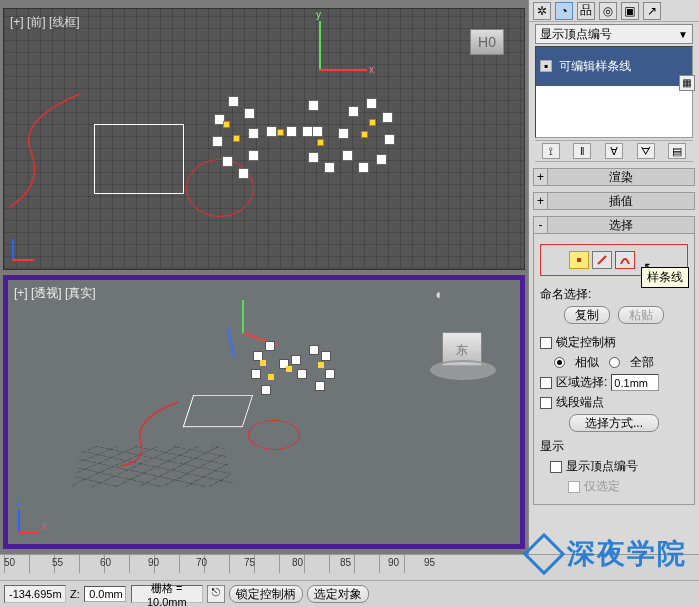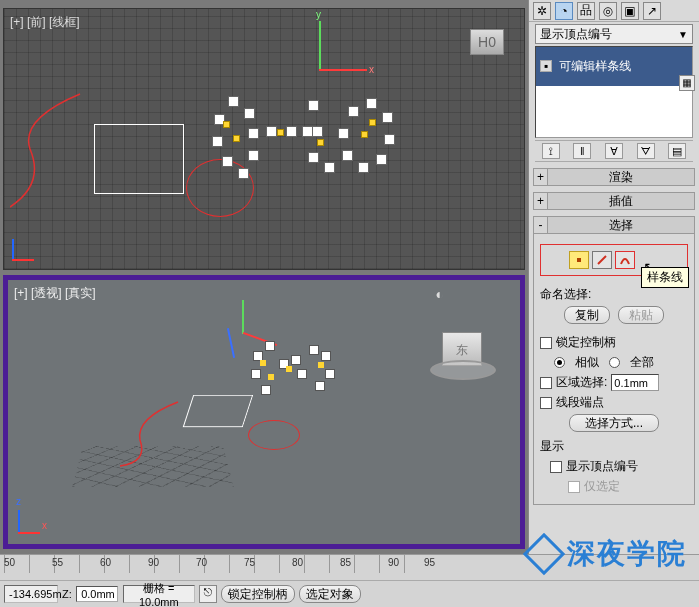--- a/index.html
+++ b/index.html
@@ -312,21 +312,21 @@
     <span class="tick" style="left:192px">70</span>
     <span class="tick" style="left:240px">75</span>
     <span class="tick" style="left:288px">80</span>
     <span class="tick" style="left:336px">85</span>
     <span class="tick" style="left:384px">90</span>
     <span class="tick" style="left:420px">95</span>
   </div>
 </div>
 
 <div class="statusbar">
-  <span class="cell" style="width:54px;">-134.695m</span>
+  <span class="cell" style="width:62px;">-134.695m</span>
   <span>Z:</span>
   <input class="coord-input" value="0.0mm" style="">
   <span class="cell" style="width:72px; margin-left:1px;text-align:center;">栅格 = 10.0mm</span>
   <span style="width:18px; height:18px; border:1px solid #888; background:#eee; text-align:center;">⎋</span>
   <button class="btn small">锁定控制柄</button>
   <button class="btn small">选定对象</button>
 </div>
 
 <div class="watermark">
   <span class="wm-icon"></span>

